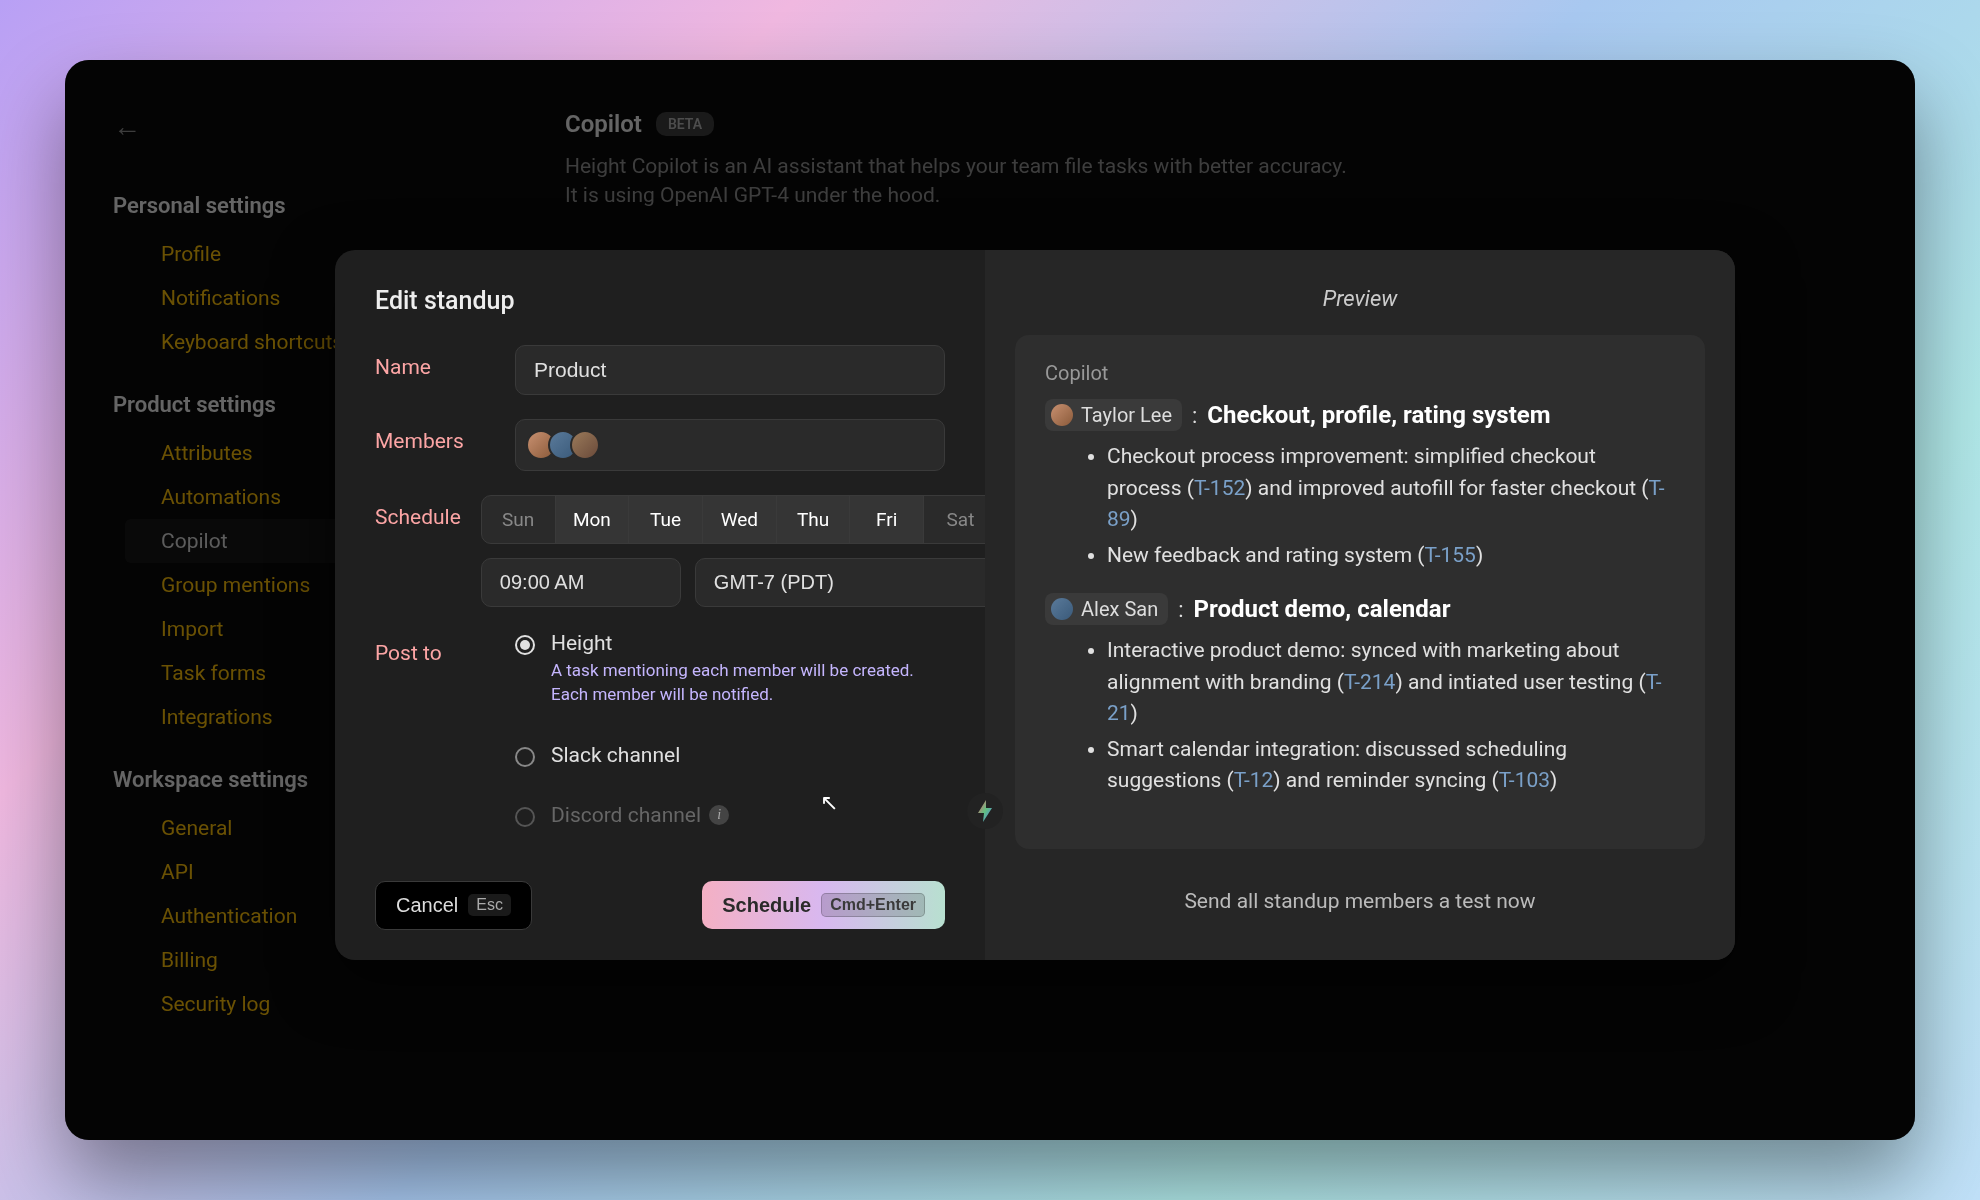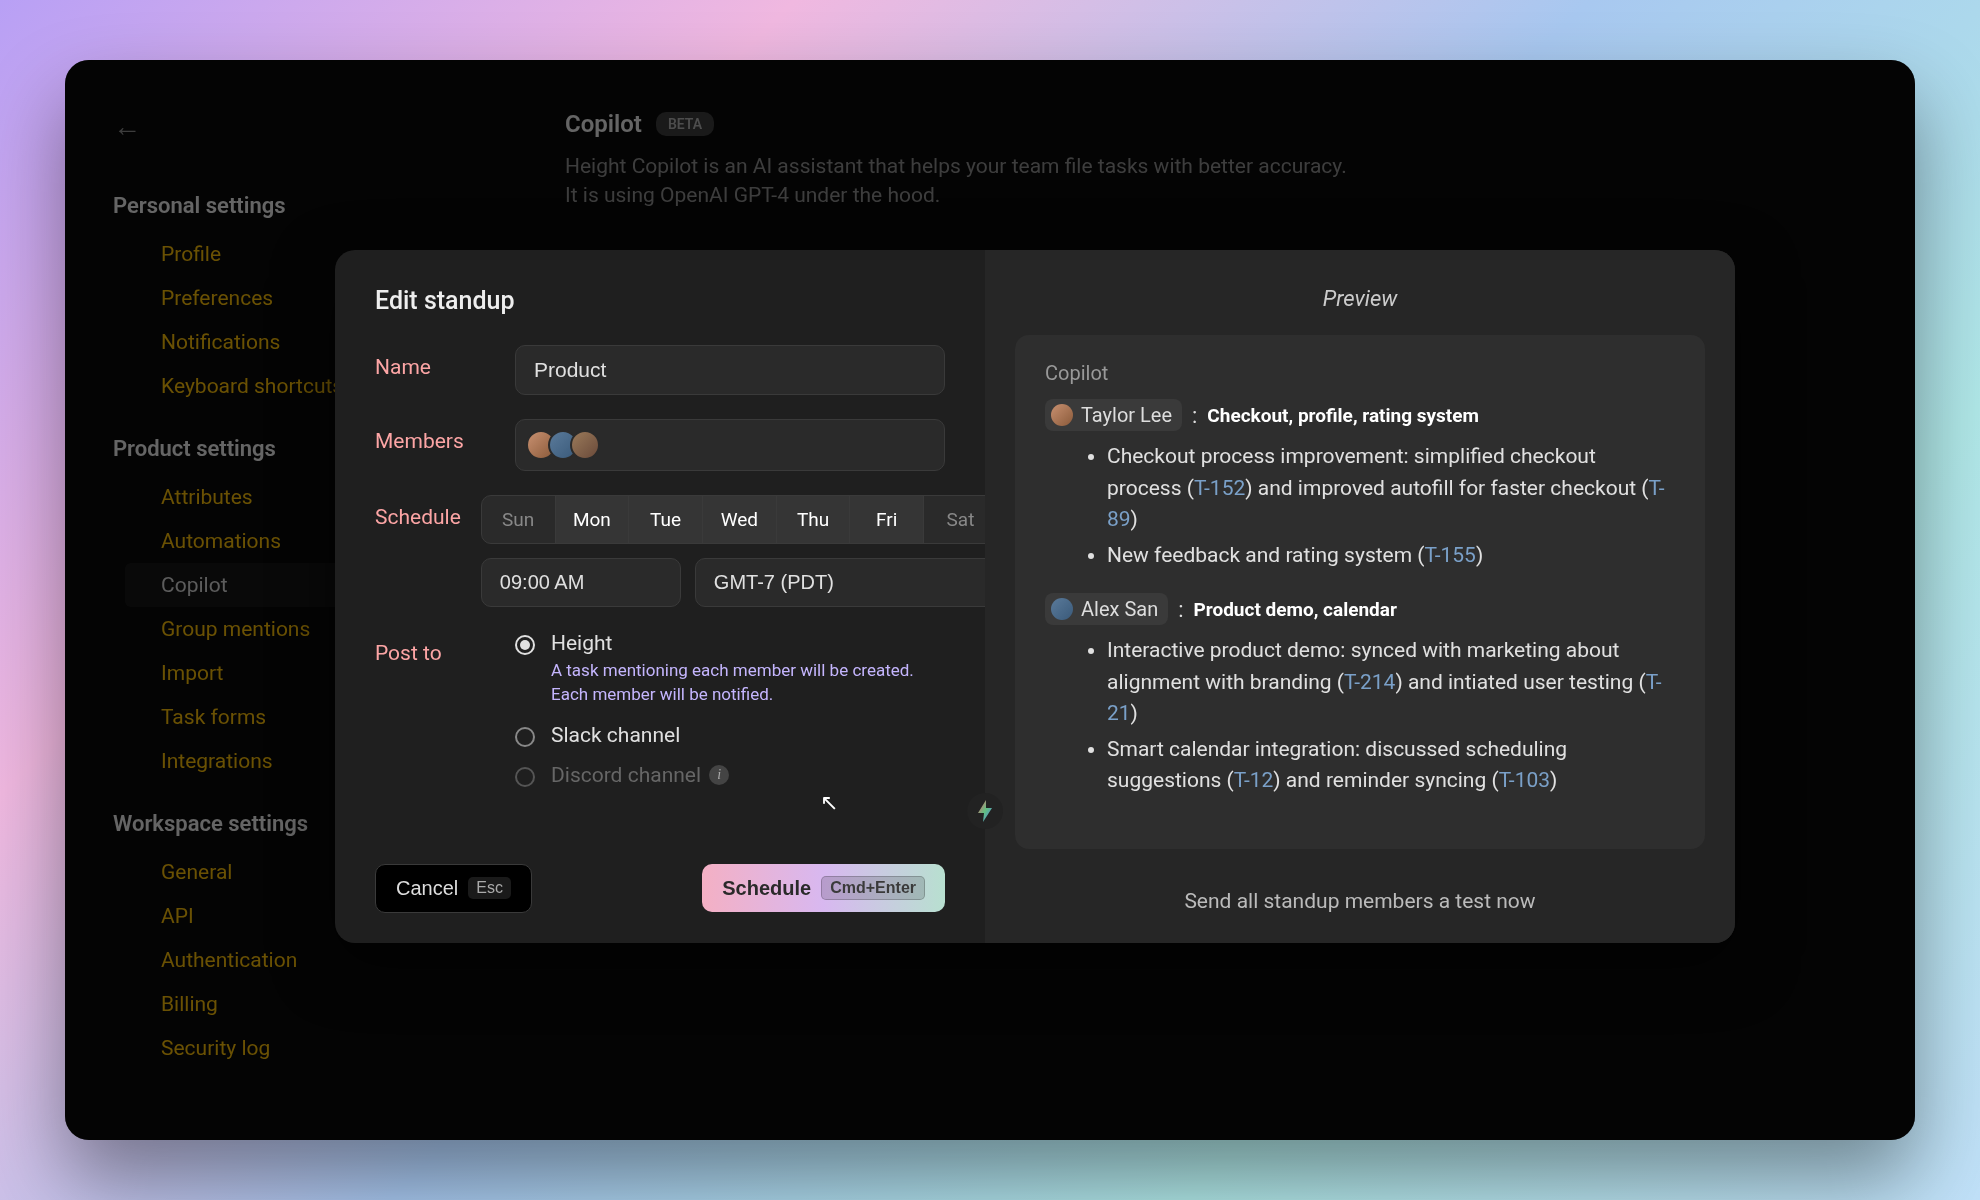--- a/index.html
+++ b/index.html
@@ -164,21 +164,21 @@
 .time-input, .tz-input {
   background: #2a2a2a;
   border: 1px solid #3a3a3a;
   border-radius: 10px;
   color: #e0e0e0;
   font-size: 20px;
   padding: 12px 18px;
 }
 .time-input { width: 200px; }
 .tz-input { flex: 1; }
-.radio-group { display: flex; flex-direction: column; gap: 16px; }
+.radio-group { display: flex; flex-direction: column; gap: 36px; }
 .radio-item { display: flex; gap: 16px; align-items: flex-start; }
 .radio {
   width: 20px; height: 20px;
   border-radius: 50%;
   border: 2px solid #888;
   margin-top: 4px;
   flex-shrink: 0;
   position: relative;
 }
 .radio.checked { border-color: #e0e0e0; }
@@ -286,21 +286,21 @@
   padding: 4px 10px 4px 6px;
   display: inline-flex;
   align-items: center;
   gap: 8px;
 }
 .chip-avatar {
   width: 22px; height: 22px;
   border-radius: 50%;
 }
 .chip-name { color: #ddd; font-size: 20px; }
-.entry-summary { color: #fff; font-size: 19px; font-weight: 700; }
+.entry-summary { color: #fff; font-size: 24px; font-weight: 700; }
 .entry-colon { color: #ddd; font-size: 22px; }
 .entry-list { list-style: disc; padding-left: 30px; }
 .entry-list li { color: #e0e0e0; font-size: 21px; line-height: 1.5; padding-bottom: 4px; margin-left: 32px; }
 .tref { color: #7aa0c8; }
 .bolt-icon {
   position: absolute;
   left: -48px;
   bottom: 20px;
   width: 36px; height: 36px;
   border-radius: 50%;
@@ -321,21 +321,20 @@
 <body>
 
 <div class="app-window">
 
   <div class="sidebar">
     <div class="back-arrow">←</div>
     <div id="nav-mount">
         <div class="nav-section">
           <div class="nav-heading">Personal settings</div>
           <div class="nav-item">Profile</div>
-          <div class="nav-item">Preferences</div>
           <div class="nav-item">Notifications</div>
           <div class="nav-item">Keyboard shortcuts</div>
         </div>
         <div class="nav-section">
           <div class="nav-heading">Product settings</div>
           <div class="nav-item">Attributes</div>
           <div class="nav-item">Automations</div>
           <div class="nav-item active">Copilot</div>
           <div class="nav-item">Group mentions</div>
           <div class="nav-item">Import</div>

